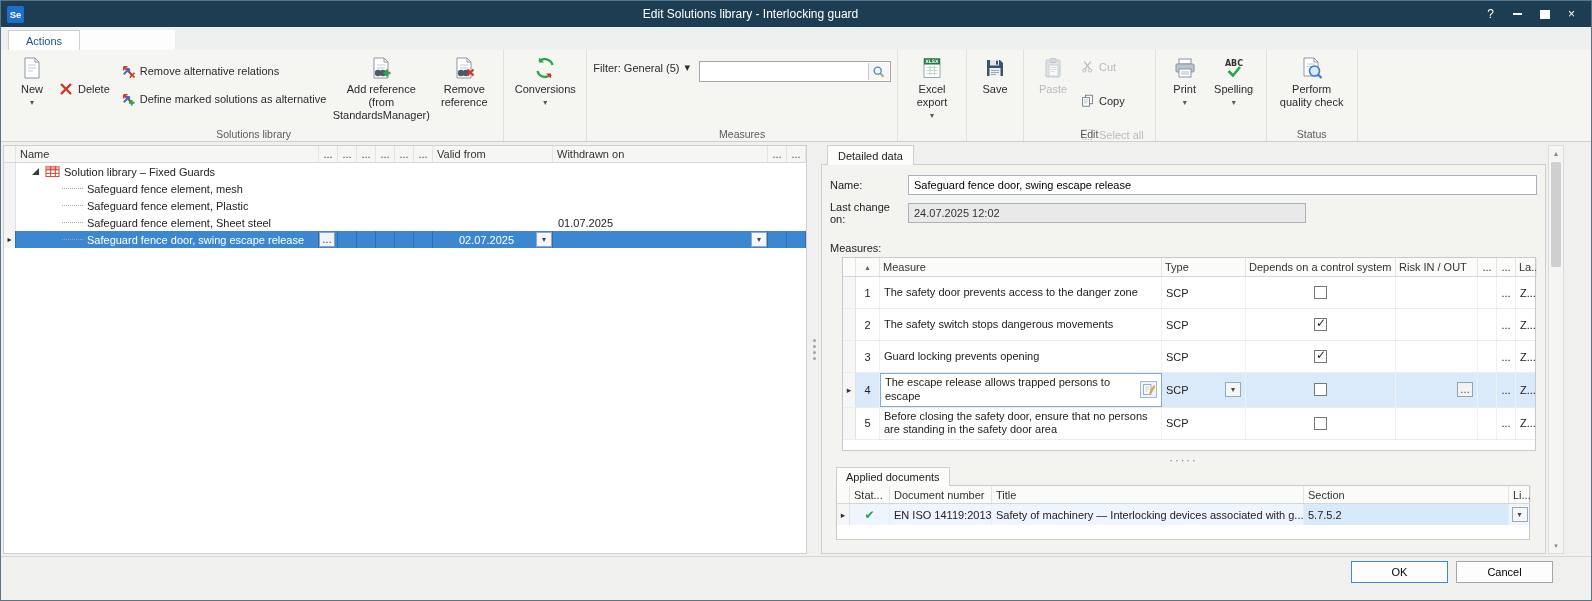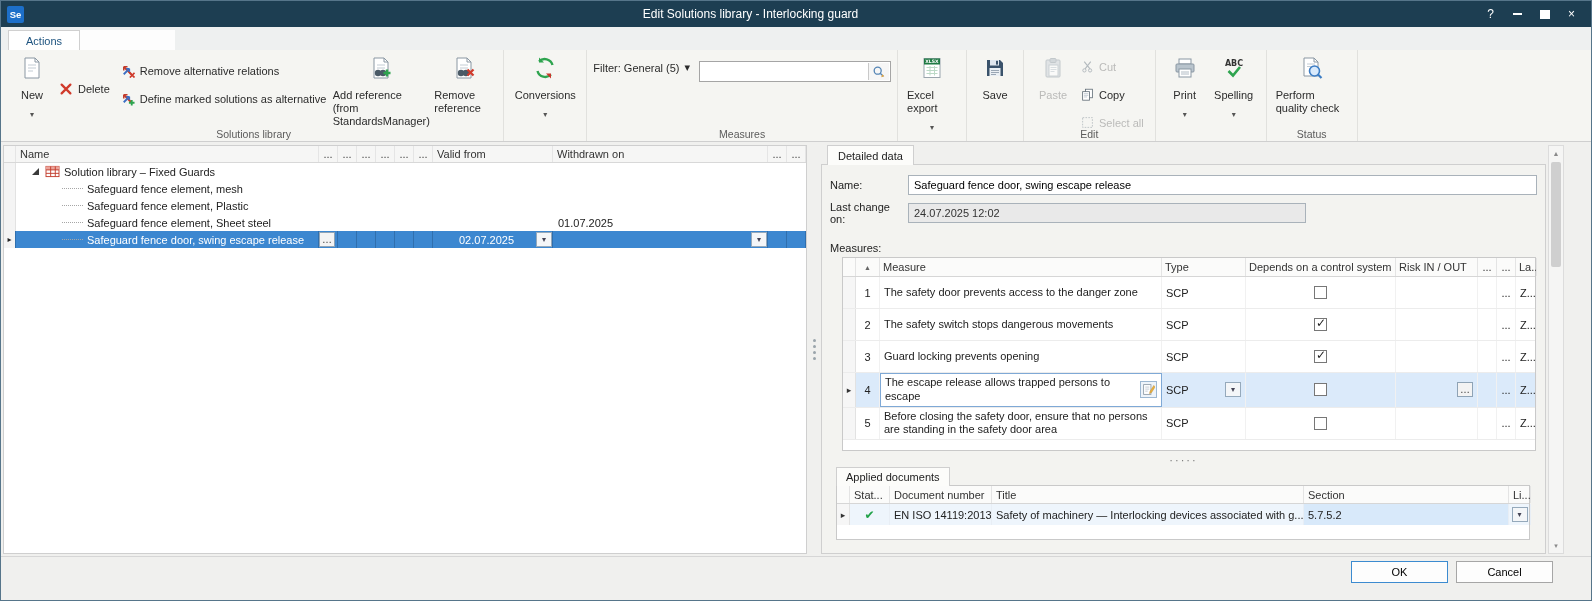--- a/index.html
+++ b/index.html
@@ -20,22 +20,22 @@
   .max-glyph { display:block; width:10px; height:9px; border:1.5px solid #fff; background:#fff; }
   
   .tabrow { position:absolute; top:26px; left:0; right:0; height:23px; background:#eef0f0; }
   .tab-actions { position:absolute; left:7px; top:3px; height:21px; padding:0 17px; background:#fff; border:1px solid #d0d0d0; border-bottom:none;
                  display:flex; align-items:center; color:#1d537f; }
   .tab-strip-space { position:absolute; left:64px; top:3px; width:110px; height:21px; background:#fdfdfd; }
   .ribbon { position:absolute; top:49px; left:0; right:0; height:92px; background:#f5f5f2; border-bottom:1px solid #cfcfcf;
             display:flex; align-items:stretch; padding:0 3px; }
   .rgroup { position:relative; display:flex; align-items:flex-start; padding:2px 6px 16px; border-right:1px solid #e1e1de; }
   .glabel { position:absolute; bottom:1px; left:0; right:0; text-align:center; font-size:10.5px; color:#5b5b5b; white-space:nowrap; }
-  .rb-big { display:flex; flex-direction:column; align-items:center; justify-content:flex-start; 
-            padding:4px 3px 0; gap:9px; line-height:1.2; color:#2b2b2b; cursor:default; }
+  .rb-big { display:flex; flex-direction:column; align-items:center; justify-content:flex-start; text-align:center;
+            padding:4px 3px 0; gap:3px; line-height:1.2; color:#2b2b2b; cursor:default; }
   .rb-big .dd { font-size:8px; color:#555; line-height:1; }
   .rb-small { display:flex; align-items:center; gap:5px; padding:2px 5px; white-space:nowrap; color:#2b2b2b; cursor:default; }
   .stackcol { display:flex; flex-direction:column; gap:9px; padding-top:9px; }
   .centercol { display:flex; flex-direction:column; justify-content:center; height:74px; }
   .disabled { opacity:.55; color:#8a8a8a; }
   .filter-row { display:flex; align-items:center; gap:5px; color:#2b2b2b; }
   .searchbox { position:relative; width:192px; height:21px; background:#fff; border:1px solid #a5a5a5; }
   .searchbox input { position:absolute; inset:0; width:168px; border:none; outline:none; padding:0 4px; font:inherit; background:transparent; }
   .search-btn { position:absolute; right:1px; top:1px; width:21px; height:17px; display:flex; align-items:center; justify-content:center;
                 background:#f6f6f6; border-left:1px solid #c9c9c9; }
@@ -291,21 +291,21 @@
         <span>
           <svg width="24" height="24" viewBox="0 0 24 24">
               <rect x="5" y="4" width="14" height="17" rx="1" fill="#cfd6dc" stroke="#9aa4ad"></rect>
               <rect x="9" y="2.5" width="6" height="4" rx="1" fill="#b7c0c8" stroke="#9aa4ad"></rect>
               <rect x="8" y="9" width="9" height="11" fill="#fff" stroke="#aab4bc"></rect>
               <path d="M9.5 11.5h6M9.5 13.5h6M9.5 15.5h4" stroke="#c3ccd4" fill="none"></path>
             </svg>
         </span>
         <span>Paste</span>
       </div>
-      <div class="stackcol" style="gap:11px; padding-top:6px;">
+      <div class="stackcol" style="gap:17px; padding-top:6px;">
         <div class="rb-small disabled">
           <span>
             <svg width="13" height="13" viewBox="0 0 16 16">
                 <path d="M4 2l7 9M12 2L5 11" stroke="#7e8a94" stroke-width="1.4" fill="none"></path>
                 <circle cx="4.2" cy="12.8" r="2" fill="none" stroke="#7e8a94" stroke-width="1.2"></circle>
                 <circle cx="11.2" cy="12.8" r="2" fill="none" stroke="#7e8a94" stroke-width="1.2"></circle>
               </svg>
           </span>
           <span>Cut</span>
         </div>

